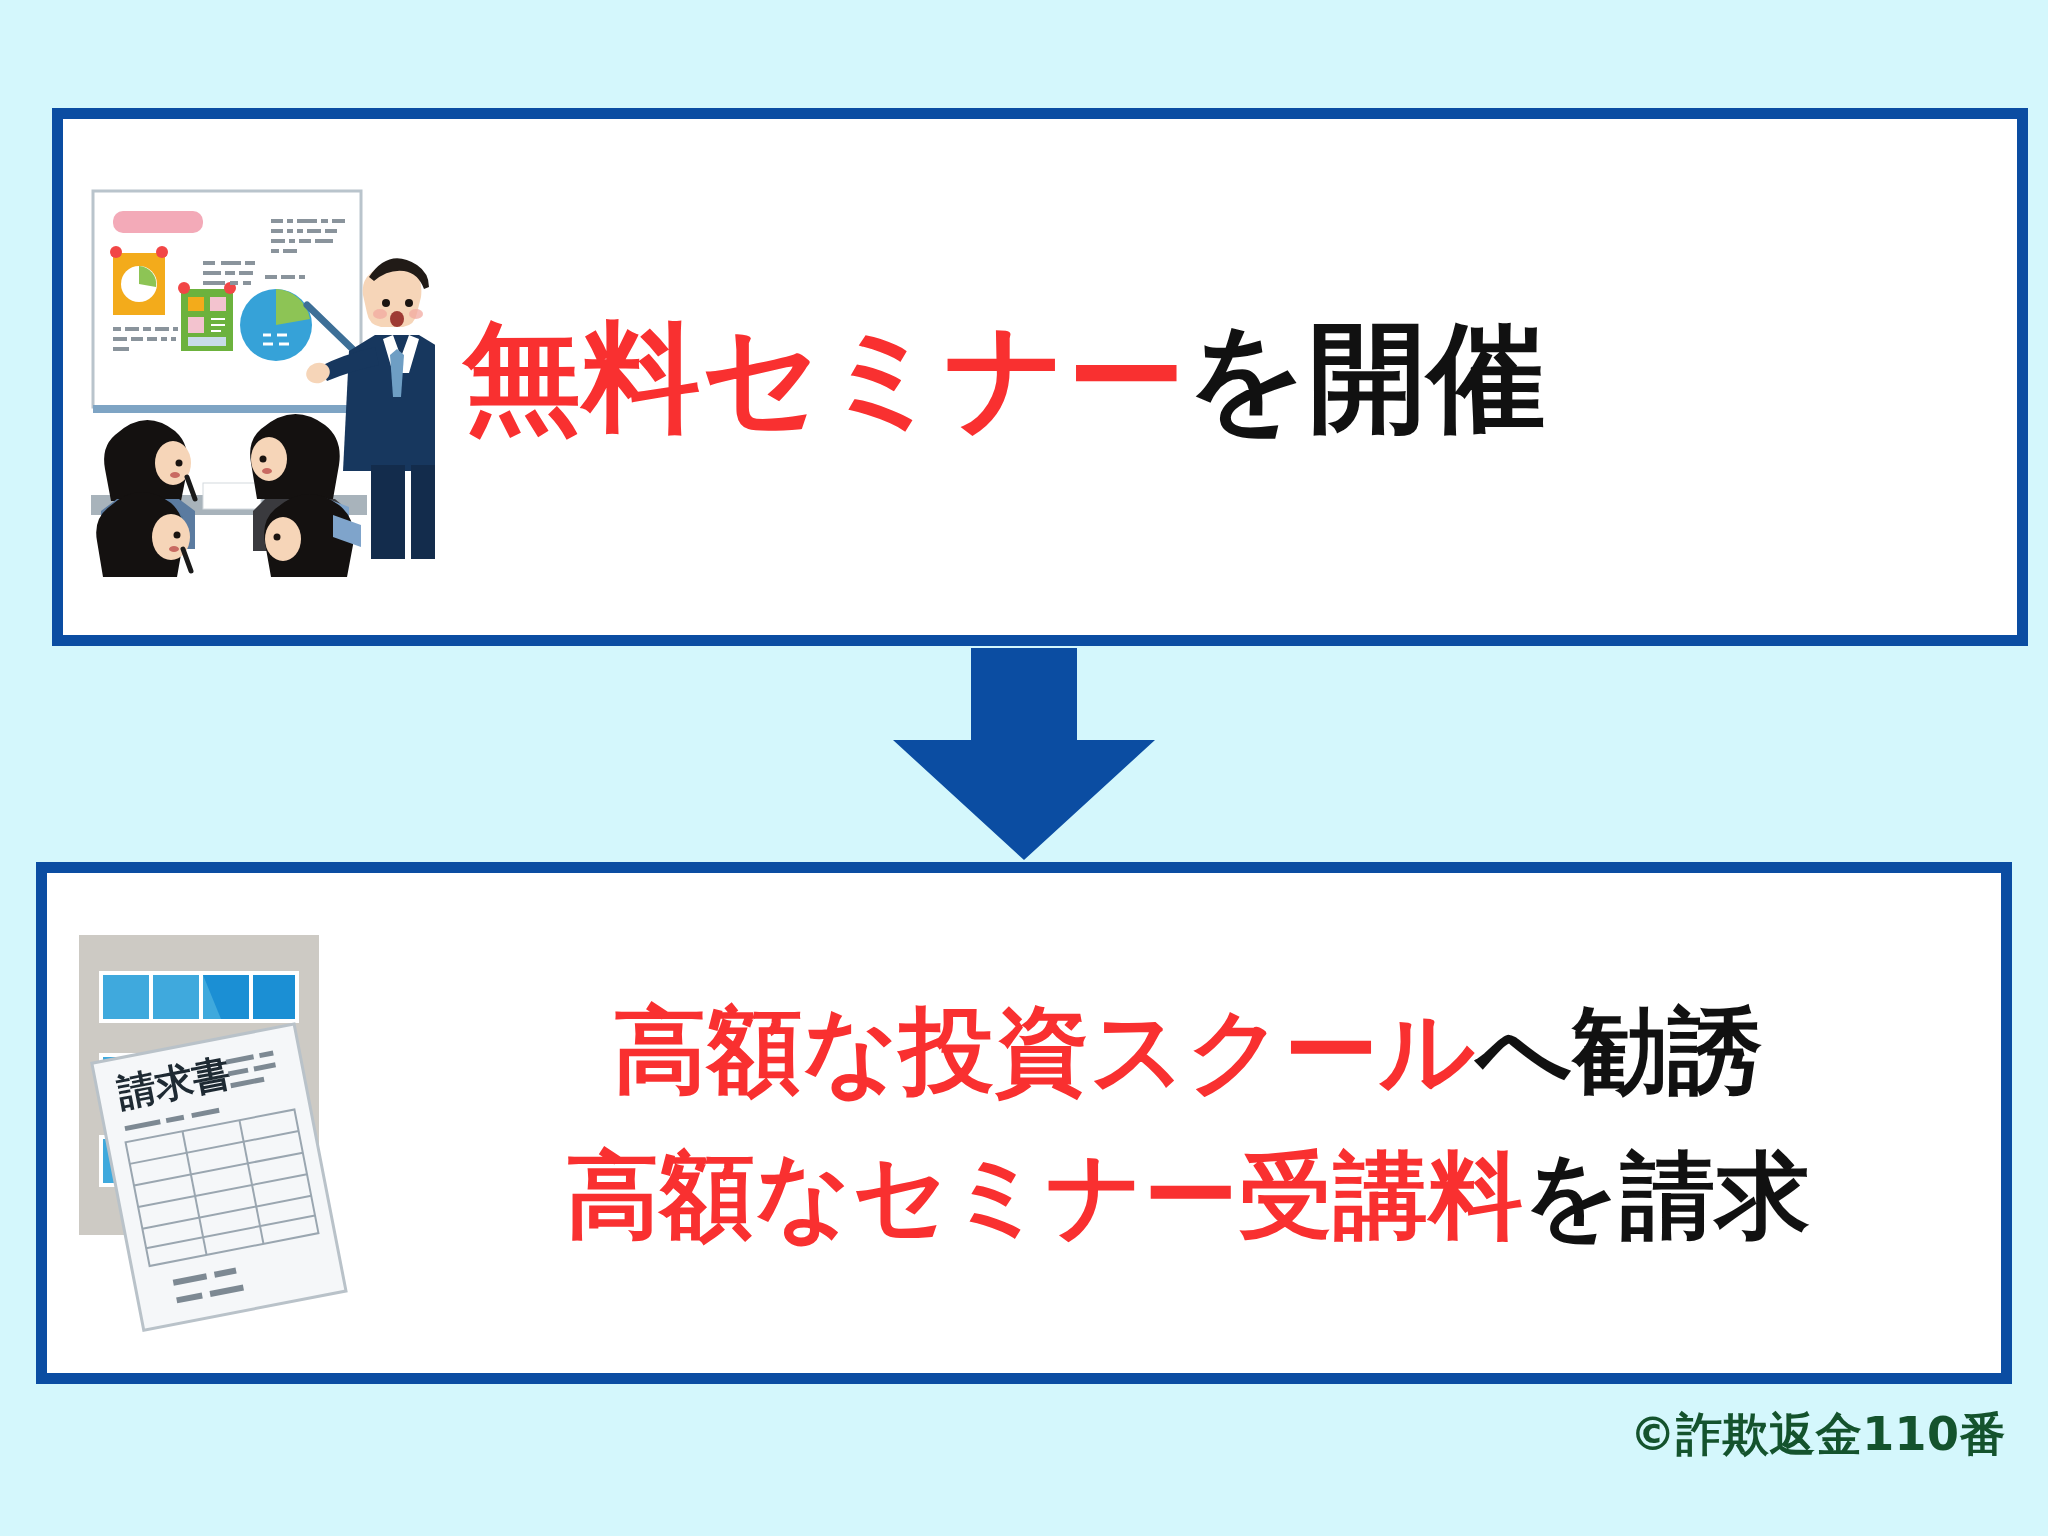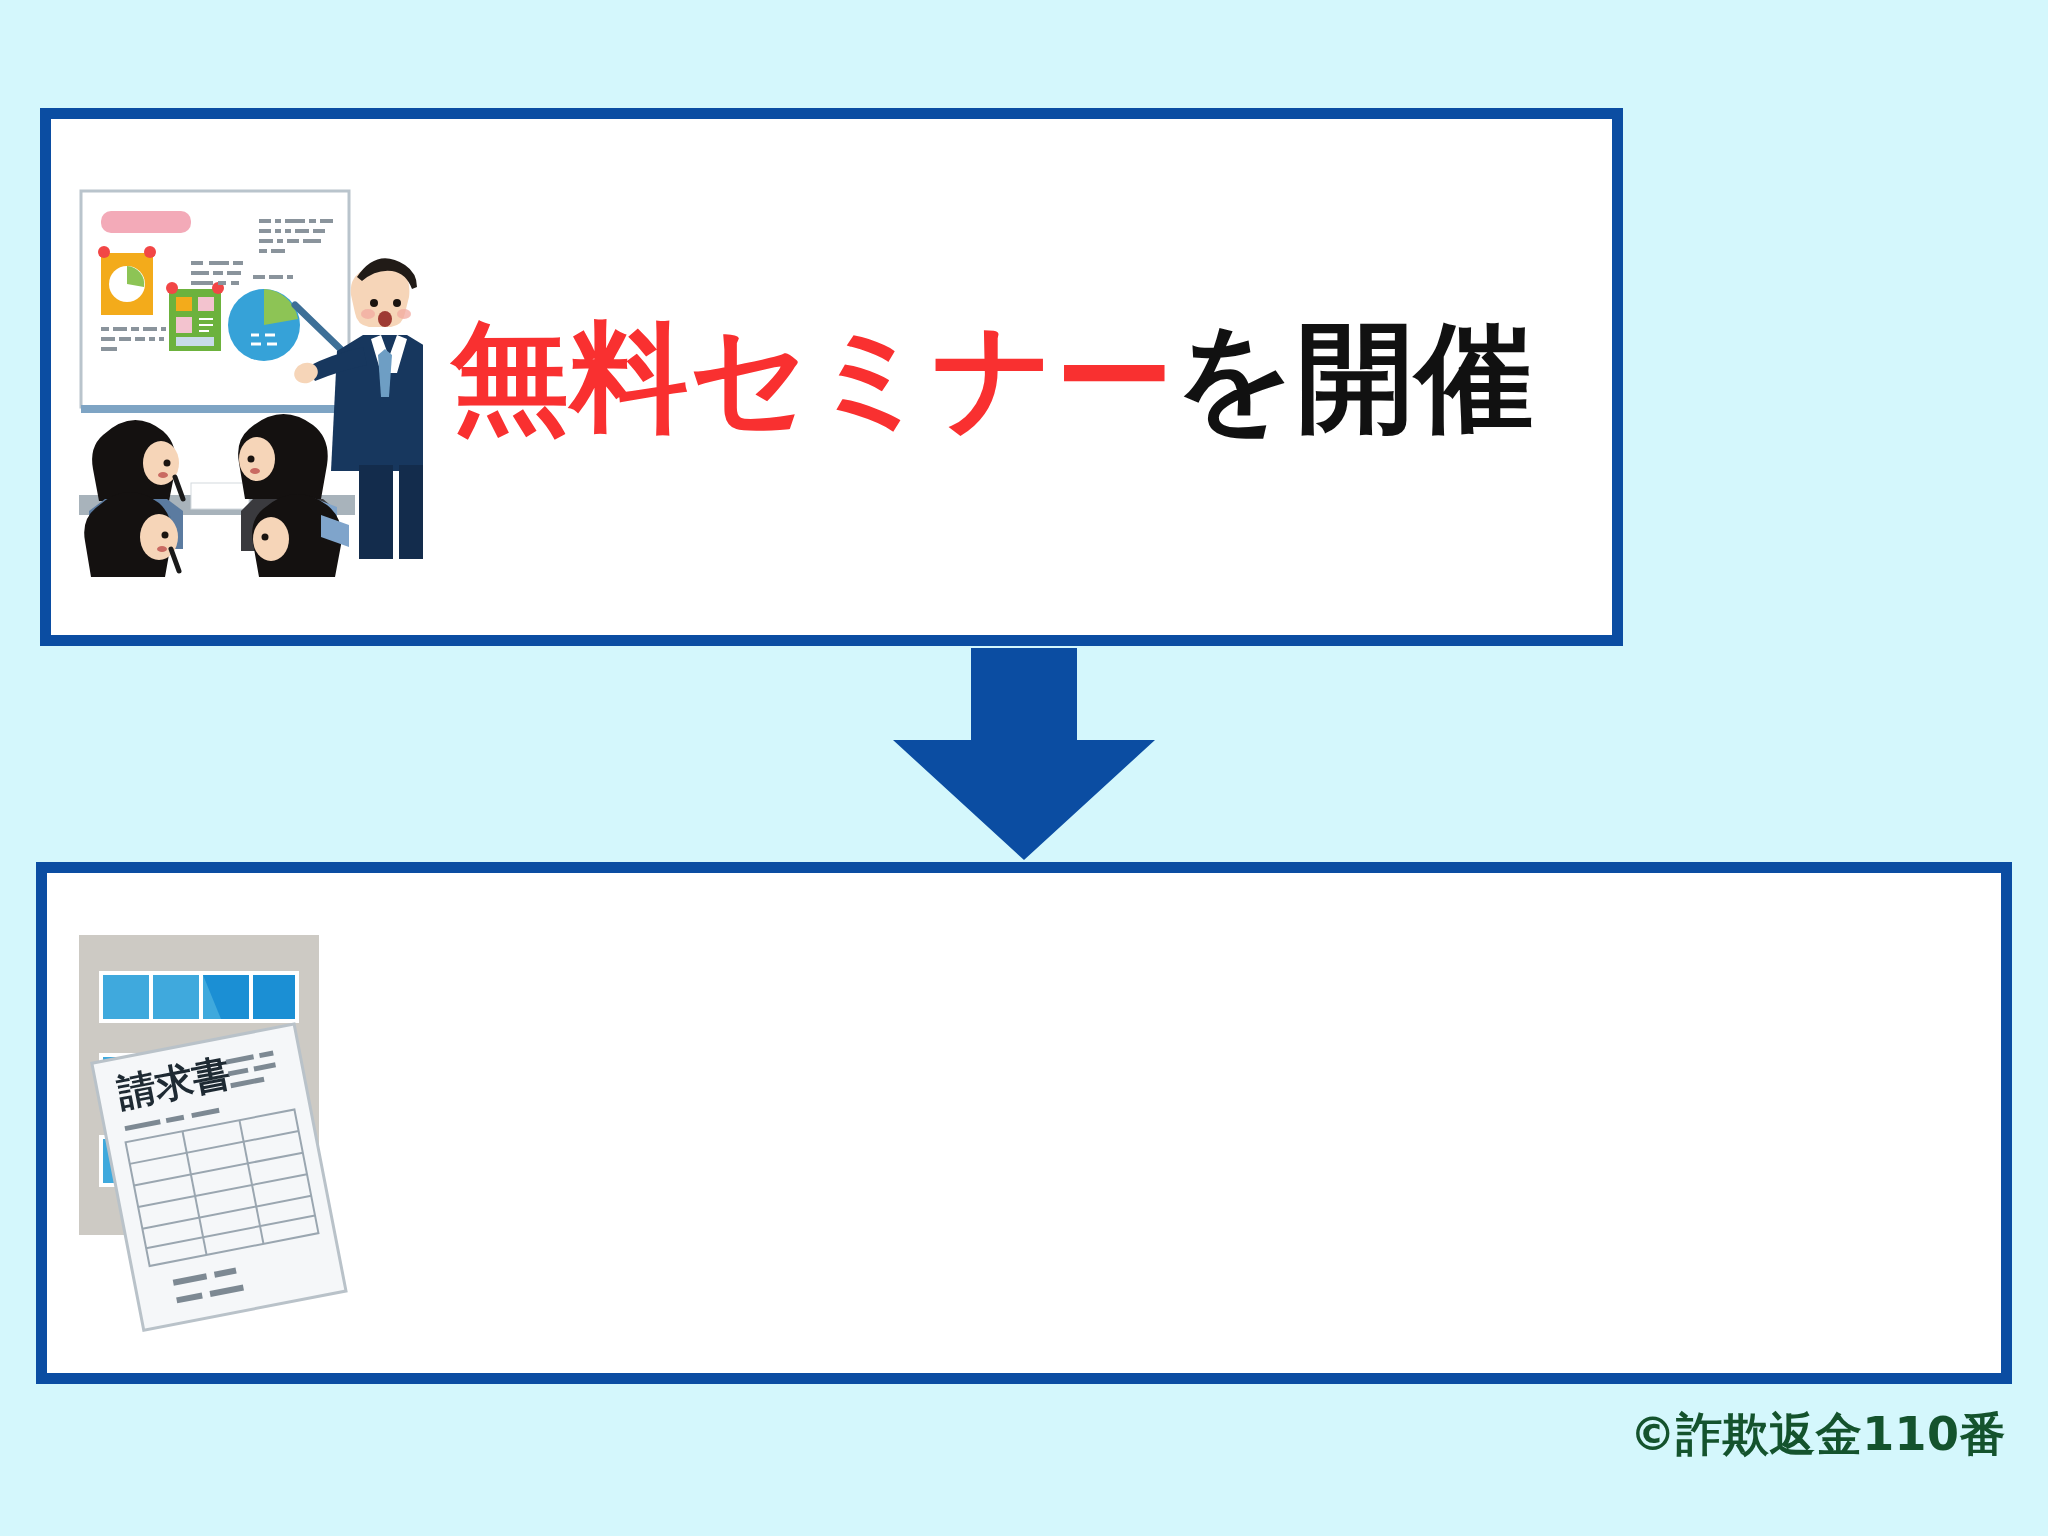--- a/index.html
+++ b/index.html
@@ -17,23 +17,23 @@
   
   .panel {
     position: absolute;
     background: #ffffff;
     border: 11px solid #0b4da2;
     display: flex;
     align-items: center;
   }
 
   #panel-top {
-    left: 40px;
+    left: 52px;
     top: 108px;
-    width: 1583px;
+    width: 1976px;
     height: 538px;
   }
 
   #panel-bottom {
     left: 36px;
     top: 862px;
     width: 1976px;
     height: 522px;
   }
 
@@ -311,16 +311,20 @@
         <g fill="#7d8993">
           <rect x="96" y="356" width="34" height="6"></rect>
           <rect x="138" y="356" width="22" height="6"></rect>
           <rect x="96" y="374" width="26" height="6"></rect>
           <rect x="130" y="374" width="34" height="6"></rect>
         </g>
       </g>
     </svg>
   </div>
 
+  <div class="textcol">
+    <div class="headline line-bottom"><span class="hl-red">高額な投資スクール</span><span class="hl-black">へ勧誘</span></div>
+    <div class="headline line-bottom"><span class="hl-red">高額なセミナー受講料</span><span class="hl-black">を請求</span></div>
+  </div>
 
 </div>
 
 <div id="credit">©詐欺返金110番</div>
 
 </body></html>

